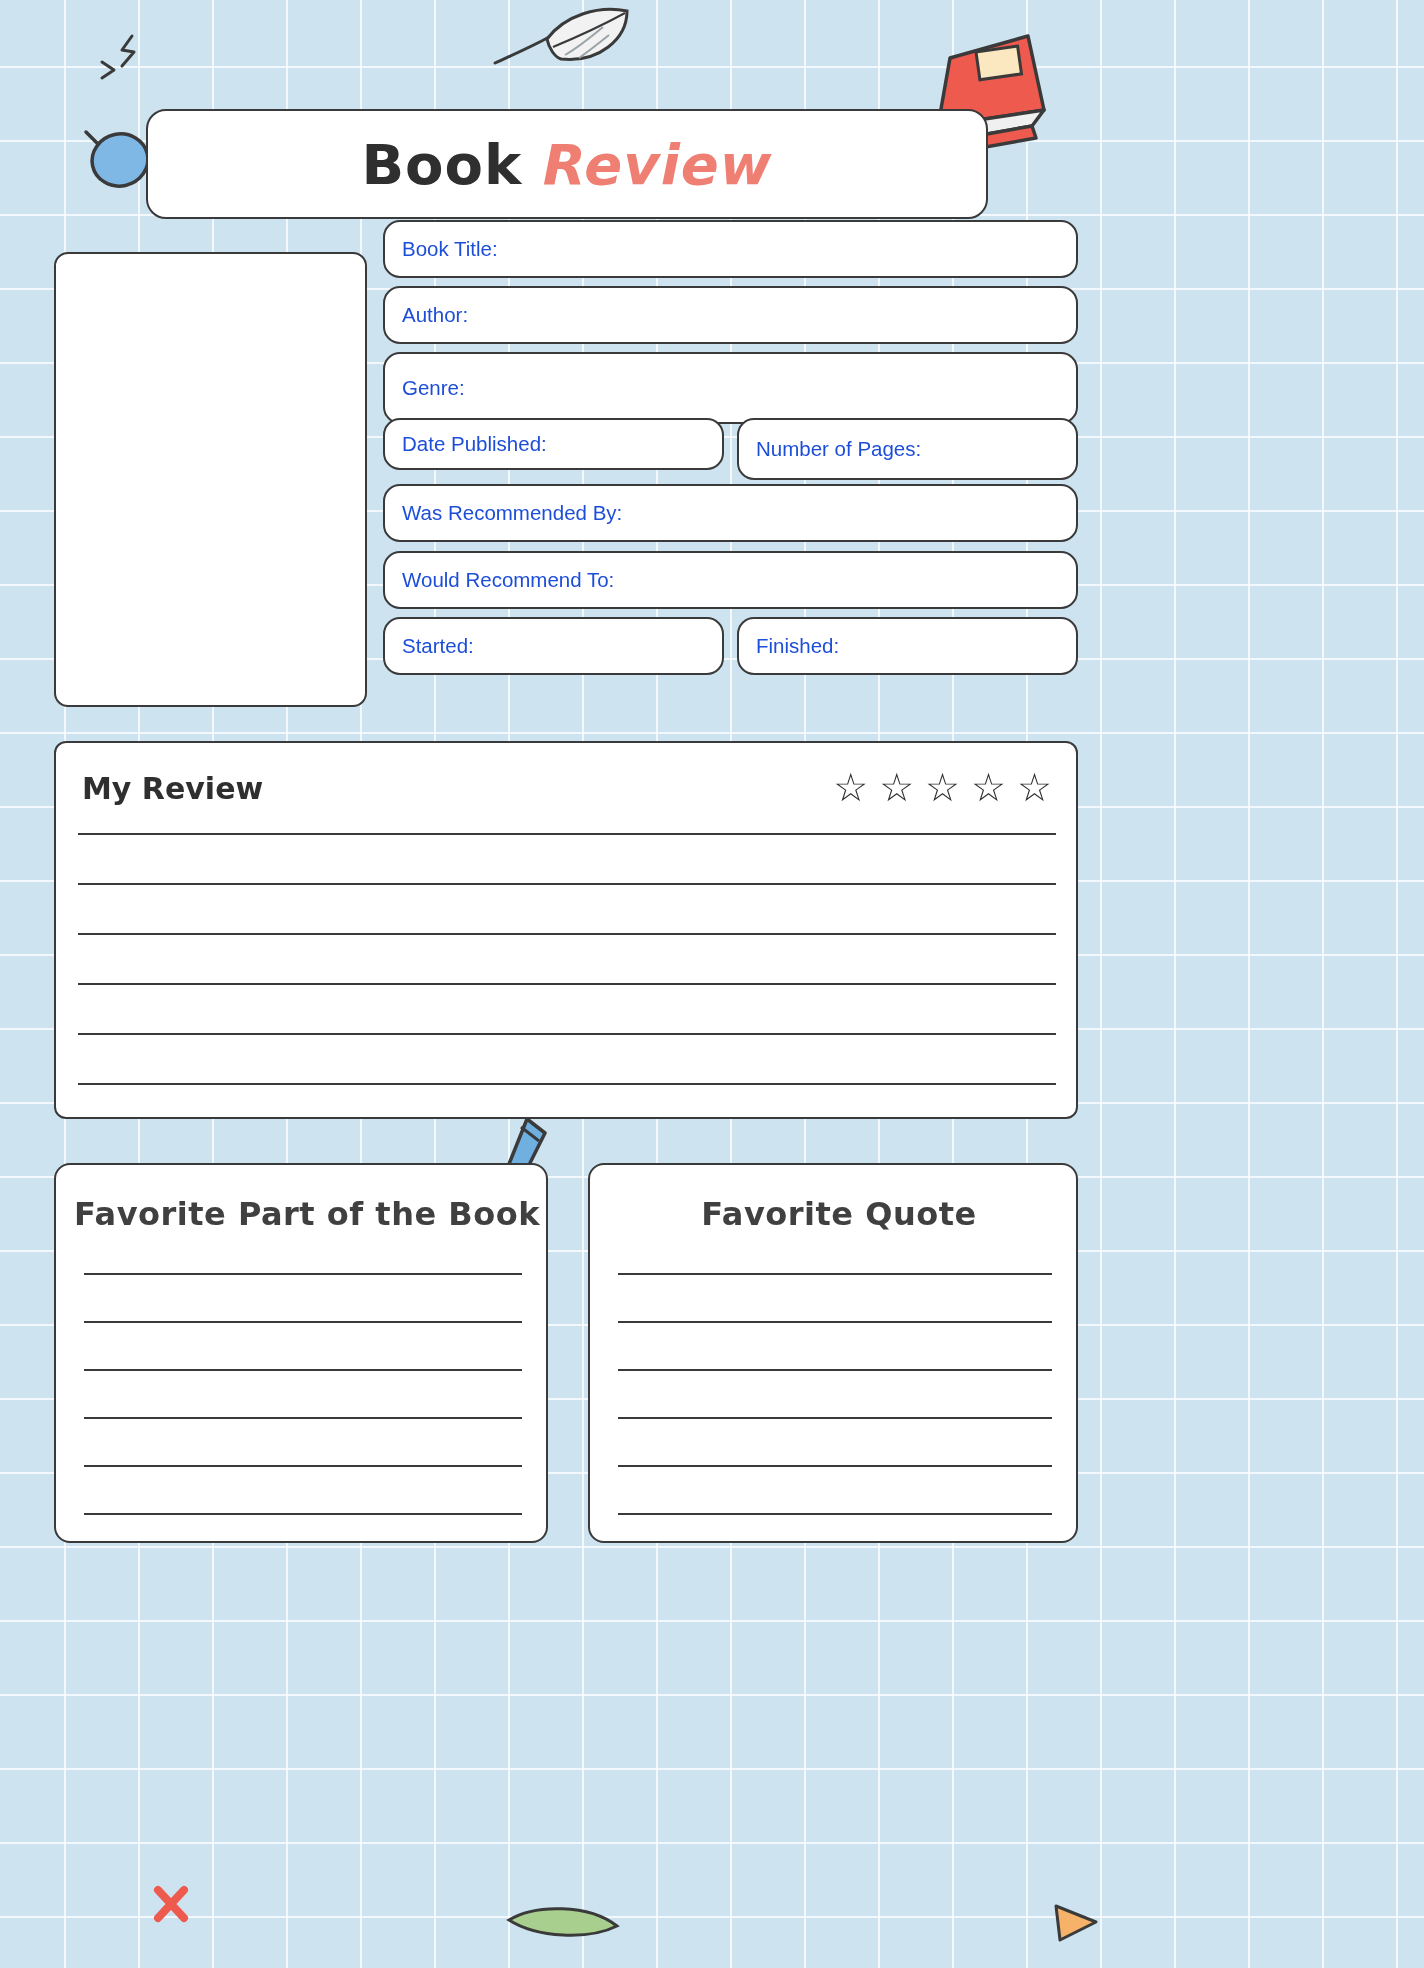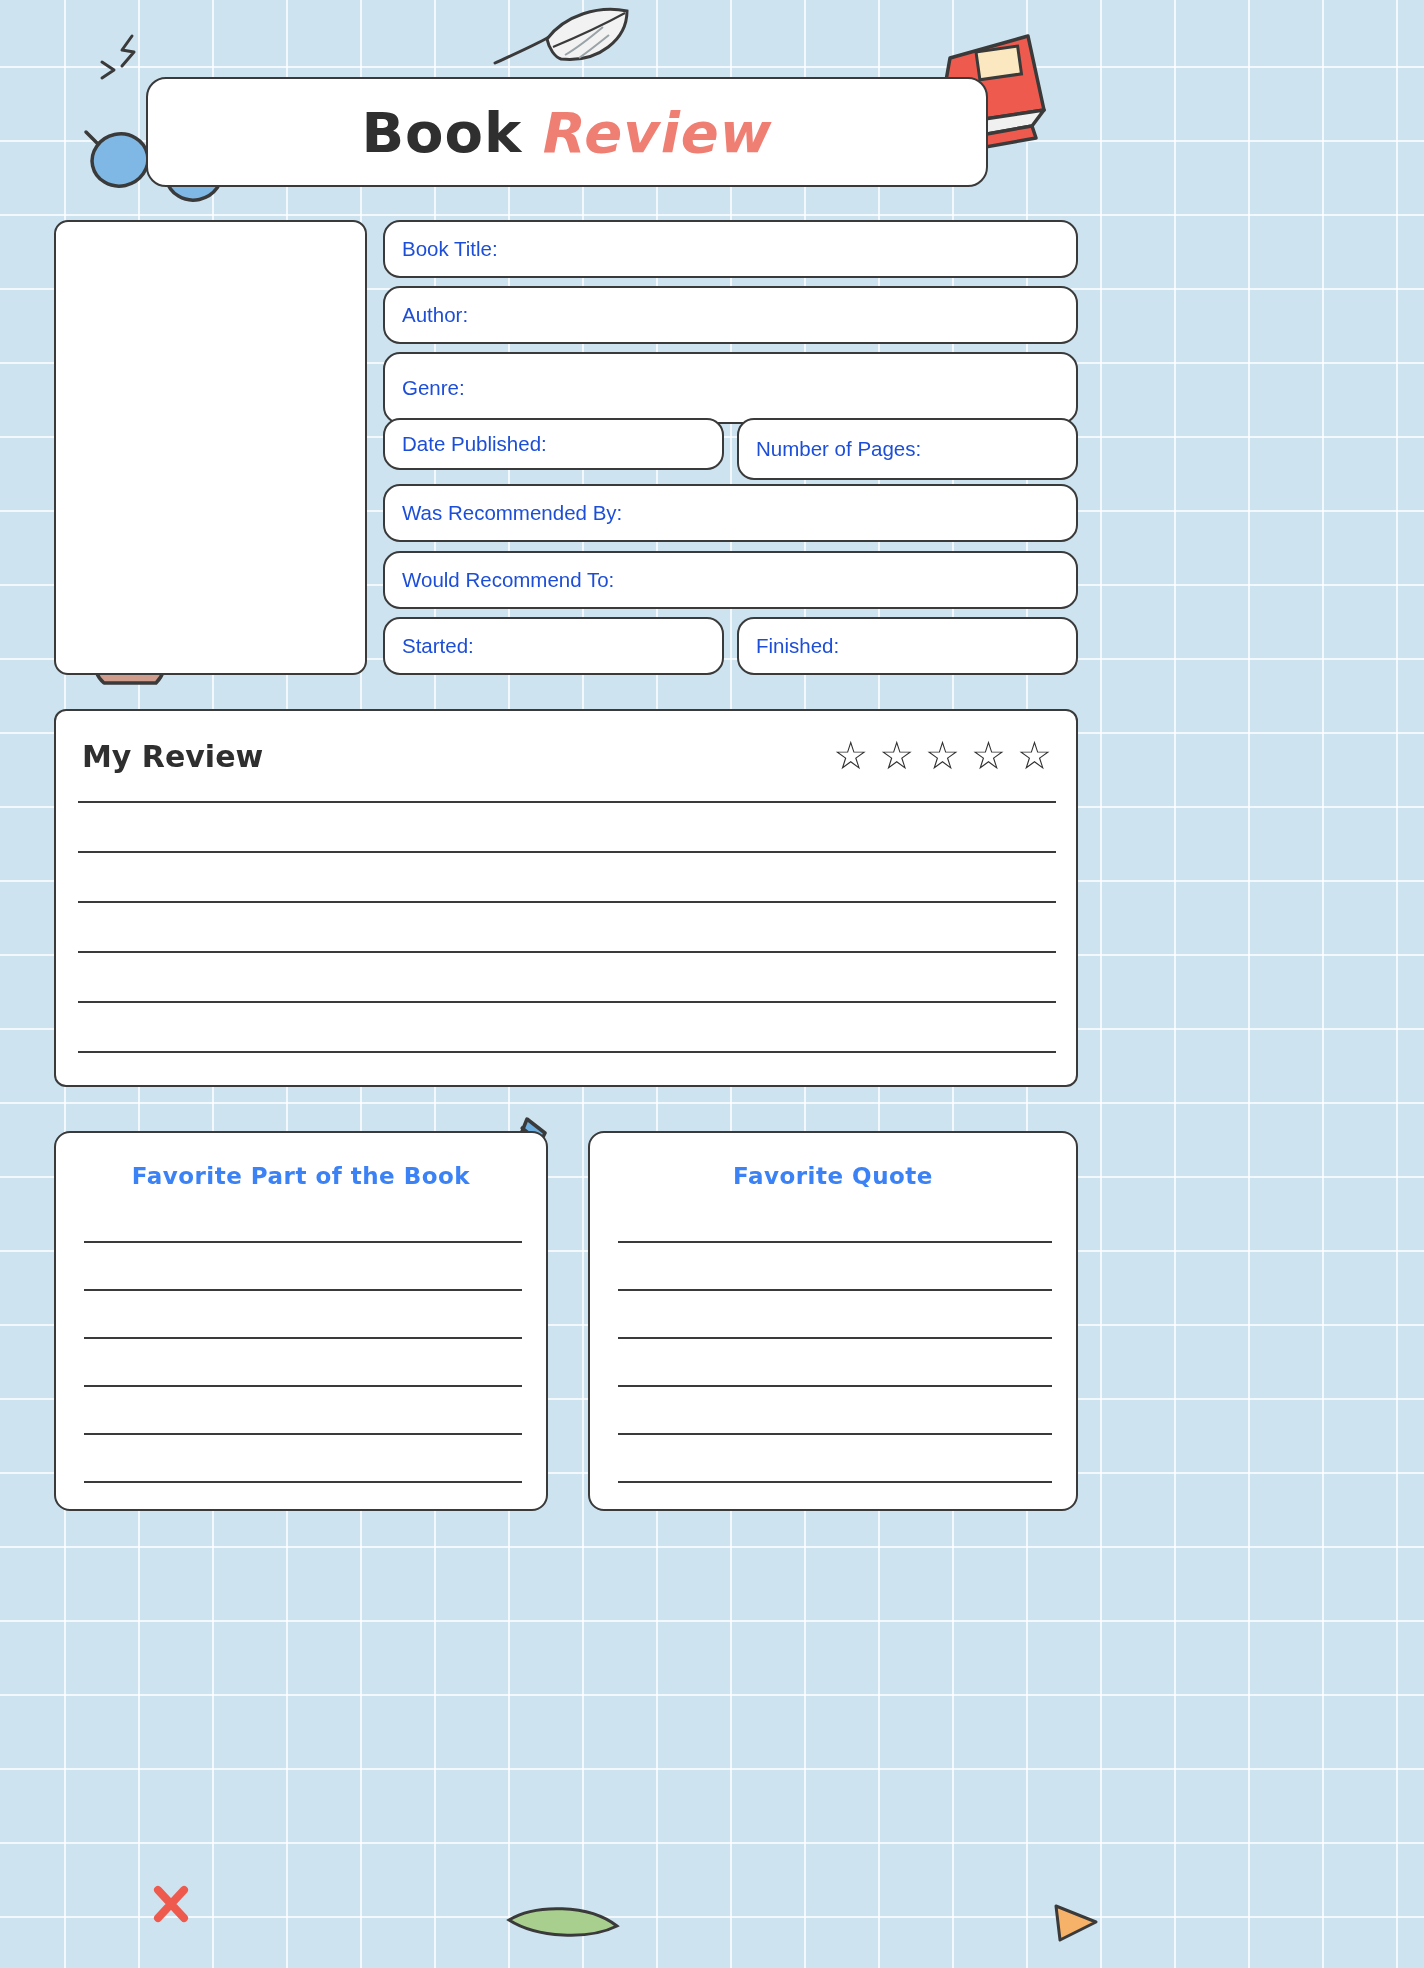--- a/index.html
+++ b/index.html
@@ -32,20 +32,21 @@
     position: absolute;
     inset: 0;
   }
 
   
   .card {
     position: absolute;
     background: #ffffff;
     border: 2.5px solid #3a3a3a;
     border-radius: 14px;
+    margin-top: 32px;
   }
 
   
   #header-banner {
     left: 146px;
     top: 77px;
     width: 842px;
     height: 110px;
     border-radius: 20px;
     display: flex;
@@ -128,27 +129,27 @@
   #fav-quote-card {
     left: 588px;
     top: 1131px;
     width: 490px;
     height: 380px;
     border-radius: 16px;
   }
   .sub-title {
     position: absolute;
     top: 30px;
-    left: 0;
+    left: 6px;
     width: 100%;
     text-align: center;
     font-family: "DejaVu Sans", sans-serif;
-    font-size: 23px;
+    font-size: 32px;
     font-weight: bold;
-    color: #3b82f6;
+    color: #404040;
     letter-spacing: 0.5px;
   }
 
   
   .deco { position: absolute; }
   #deco-feather { left: 487px; top: 5px; }
   #deco-squiggle { left: 92px; top: 32px; }
   #deco-glasses { left: 72px; top: 112px; }
   #deco-book { left: 920px; top: 22px; }
   #deco-plant { left: 70px; top: 455px; }

